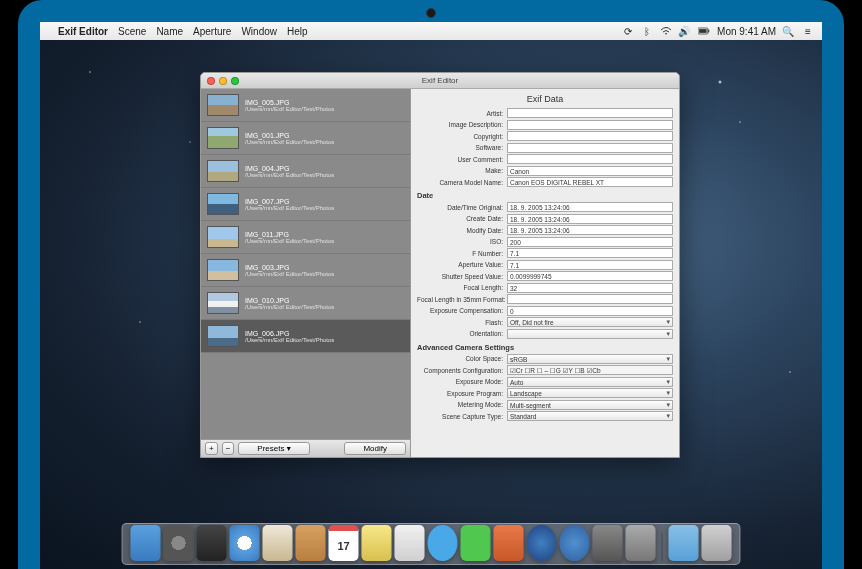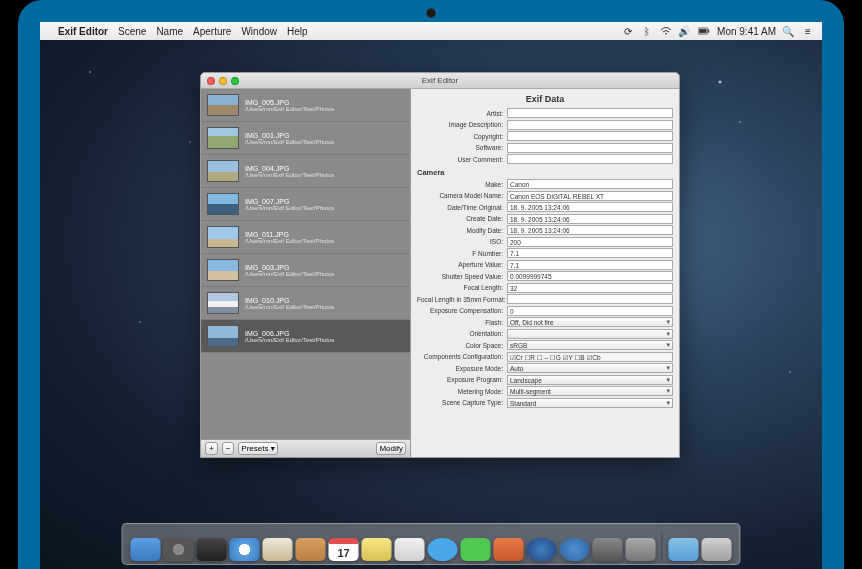--- a/index.html
+++ b/index.html
@@ -46,38 +46,38 @@
 .thumb.t4 { background: linear-gradient(#7fb8e0 50%, #406080 50%); }
 .thumb.t5 { background: linear-gradient(#a0c8ea 60%, #c8b890 60%); }
 .thumb.t6 { background: linear-gradient(#88b8e0 55%, #d0c0a0 55%); }
 .thumb.t7 { background: linear-gradient(#b0c8e0 40%, #f0f0f0 40%, #f0f0f0 70%, #8090a0 70%); }
 .thumb.t8 { background: linear-gradient(#90b8d8 60%, #4a6a8a 60%); }
 .file-meta { overflow: hidden; }
 .file-name { font-size: 7px; color: #fff; white-space: nowrap; }
 .file-path { font-size: 6px; color: #e0e0e0; white-space: nowrap; }
 
 .sidebar-toolbar { height: 18px; background: linear-gradient(#e8e8e8, #cacaca); border-top: 1px solid #999; display: flex; align-items: center; padding: 0 4px; gap: 4px; }
-.tb-btn { font-size: 8px; padding: 1px 2px; background: linear-gradient(#fdfdfd, #e0e0e0); border: 1px solid #999; border-radius: 3px; cursor: pointer; }
+.tb-btn { font-size: 8px; padding: 1px 18px; background: linear-gradient(#fdfdfd, #e0e0e0); border: 1px solid #999; border-radius: 3px; cursor: pointer; }
 .tb-btn.small { padding: 1px 3px; }
 .process-btn { margin-left: auto; }
 
 
 .exif-panel { flex: 1; background: #ededed; overflow-y: auto; padding: 3px 6px 6px 6px; }
-.exif-title { text-align: center; font-weight: bold; font-size: 9px; color: #333; padding: 2px 0 4px; }
+.exif-title { text-align: center; font-weight: normal; font-size: 9px; color: #333; padding: 2px 0 4px; }
 .section-label { font-size: 7.5px; font-weight: bold; color: #333; margin-top: 4px; margin-bottom: 2px; }
 .field-row { display: flex; align-items: center; margin-bottom: 1.5px; }
 .field-label { width: 90px; text-align: right; font-size: 6.5px; color: #333; padding-right: 4px; white-space: nowrap; }
 .field-input { flex: 1; height: 10px; background: #fff; border: .5px solid #aaa; font-size: 6.5px; padding: 0 2px; line-height: 10px; color: #333; }
 .field-input.ro { background: #f4f4f4; }
 .field-select { flex: 1; height: 10px; background: linear-gradient(#fdfdfd,#e8e8e8); border: .5px solid #aaa; font-size: 6.5px; padding: 0 2px; line-height: 10px; color: #333; position: relative; }
 .field-select::after { content: "▾"; position: absolute; right: 2px; top: -1px; font-size: 7px; color: #555; }
 
 
 .dock { position: absolute; bottom: 4px; left: 50%; transform: translateX(-50%); height: 42px; background: rgba(220,220,220,.35); border: 1px solid rgba(255,255,255,.35); border-radius: 5px; padding: 3px 8px; display: flex; align-items: flex-end; gap: 3px; }
-.dock-icon { width: 30px; height: 23px; border-radius: 5px; display: flex; align-items: center; justify-content: center; font-size: 14px; box-shadow: 0 2px 4px rgba(0,0,0,.3); flex-shrink: 0; }
+.dock-icon { width: 30px; height: 36px; border-radius: 5px; display: flex; align-items: center; justify-content: center; font-size: 14px; box-shadow: 0 2px 4px rgba(0,0,0,.3); flex-shrink: 0; }
 .dock-sep { width: 1px; height: 28px; background: rgba(0,0,0,.3); margin: 0 3px; }
 .di-finder { background: linear-gradient(#5aa0e0, #3a7ac0); }
 .di-launchpad { background: radial-gradient(circle, #888 30%, #555 30%); }
 .di-missioncontrol { background: linear-gradient(#444, #222); }
 .di-safari { background: radial-gradient(circle, #fff 30%, #5aa0e0 30%, #3a7ac0); }
 .di-mail { background: linear-gradient(#f0e8d8, #c8b890); }
 .di-contacts { background: linear-gradient(#d8a060, #b88040); }
 .di-calendar { background: #fff; color: #333; font-size: 11px; font-weight: bold; border-top: 6px solid #e05050; line-height: 18px; }
 .di-notes { background: linear-gradient(#f8e888, #d8c050); }
 .di-reminders { background: linear-gradient(#f0f0f0, #d0d0d0); }
@@ -224,29 +224,29 @@
                 <div class="field-input"></div>
               </div>
               <div class="field-row">
                 <div class="field-label">Software:</div>
                 <div class="field-input"></div>
               </div>
               <div class="field-row">
                 <div class="field-label">User Comment:</div>
                 <div class="field-input"></div>
               </div>
-              <div class="section-label">Camera</div>
               <div class="field-row">
                 <div class="field-label">Make:</div>
                 <div class="field-input">Canon</div>
               </div>
               <div class="field-row">
                 <div class="field-label">Camera Model Name:</div>
                 <div class="field-input">Canon EOS DIGITAL REBEL XT</div>
               </div>
+              <div class="section-label">Date</div>
               <div class="field-row">
                 <div class="field-label">Date/Time Original:</div>
                 <div class="field-input">18. 9. 2005 13:24:06</div>
               </div>
               <div class="field-row">
                 <div class="field-label">Create Date:</div>
                 <div class="field-input">18. 9. 2005 13:24:06</div>
               </div>
               <div class="field-row">
                 <div class="field-label">Modify Date:</div>
@@ -281,20 +281,21 @@
                 <div class="field-input">0</div>
               </div>
               <div class="field-row">
                 <div class="field-label">Flash:</div>
                 <div class="field-select">Off, Did not fire</div>
               </div>
               <div class="field-row">
                 <div class="field-label">Orientation:</div>
                 <div class="field-select"></div>
               </div>
+              <div class="section-label">Advanced Camera Settings</div>
               <div class="field-row">
                 <div class="field-label">Color Space:</div>
                 <div class="field-select">sRGB</div>
               </div>
               <div class="field-row">
                 <div class="field-label">Components Configuration:</div>
                 <div class="field-input ro">☑Cr ☐R ☐ – ☐G ☑Y ☐B ☑Cb</div>
               </div>
               <div class="field-row">
                 <div class="field-label">Exposure Mode:</div>

